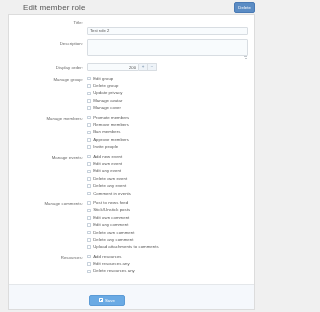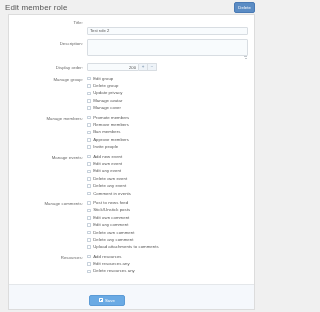--- a/index.html
+++ b/index.html
@@ -25,20 +25,21 @@
     position: relative;
     height: 14px;
     padding: 2px 6px 0 5px;
     box-sizing: border-box;
   }
   .page-title {
     font-size: 8px;
     color: #555;
     line-height: 11px;
     letter-spacing: 0.1px;
+    margin-left: 18px;
   }
   .delete-btn {
     position: absolute;
     top: 2px;
     right: 5px;
     background: #5b8cc4;
     border: 1px solid #4a7ab4;
     border-radius: 2px;
     color: #ffffff;
     font-size: 4.2px;

